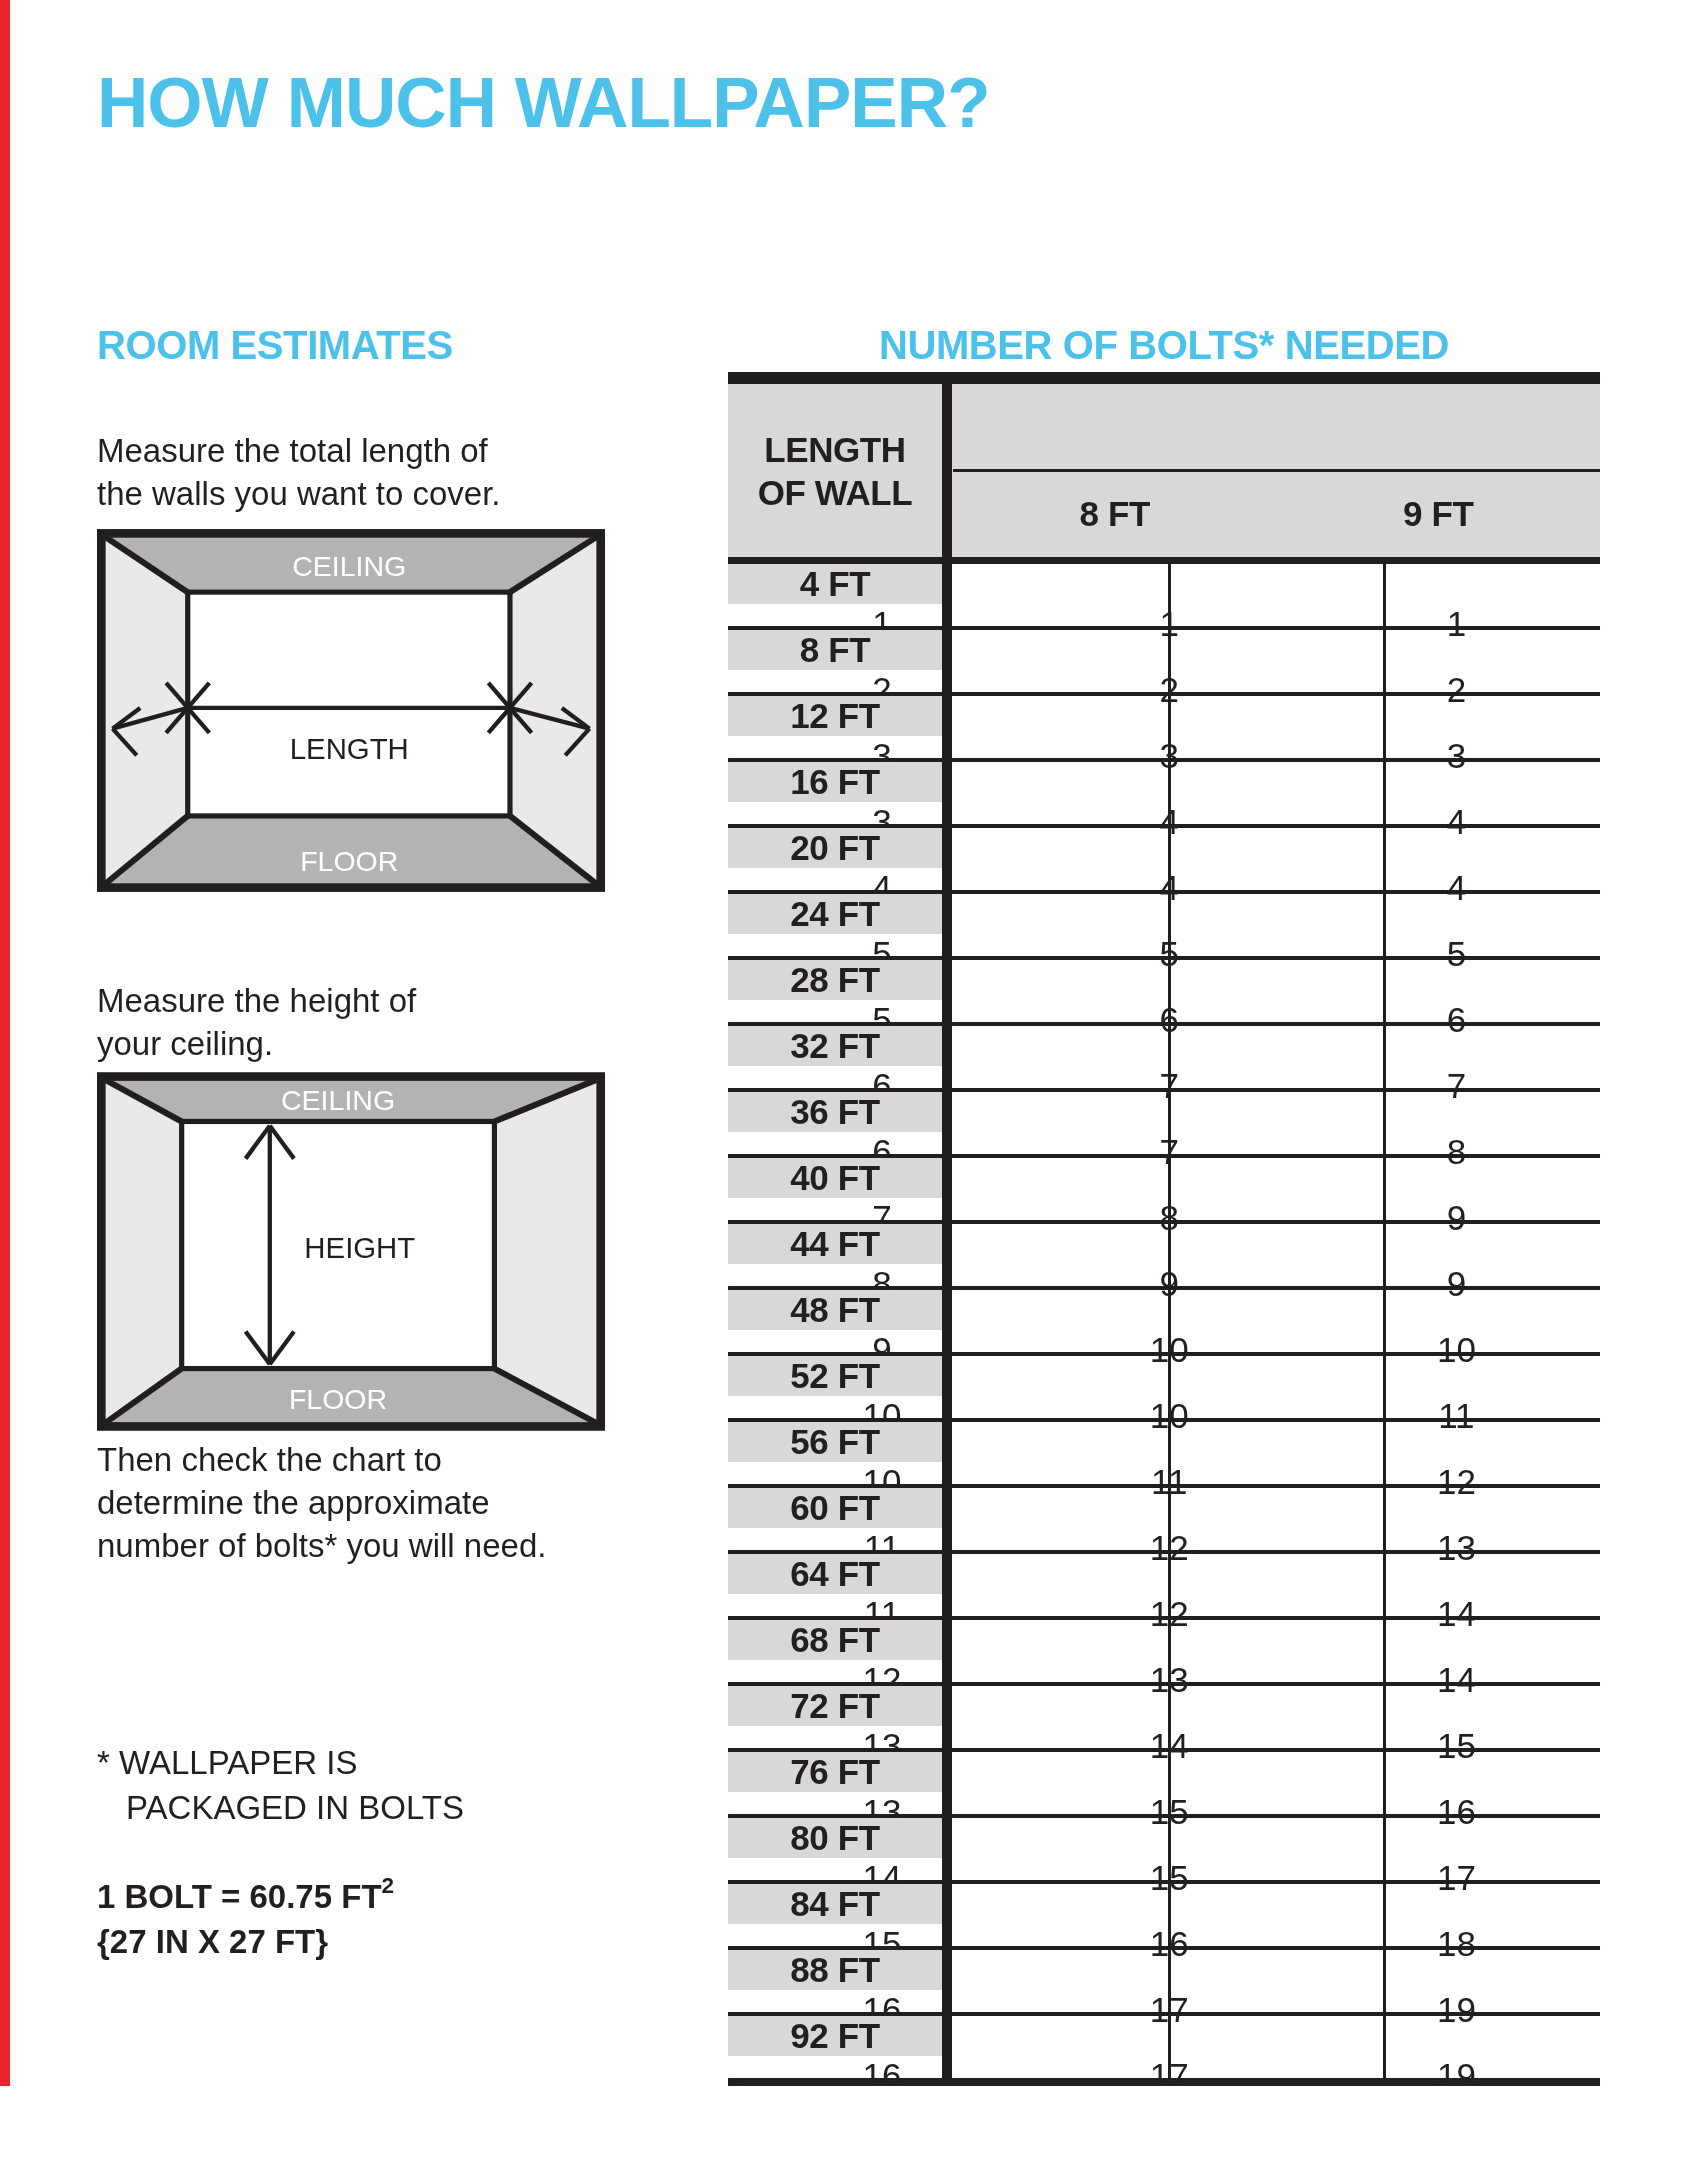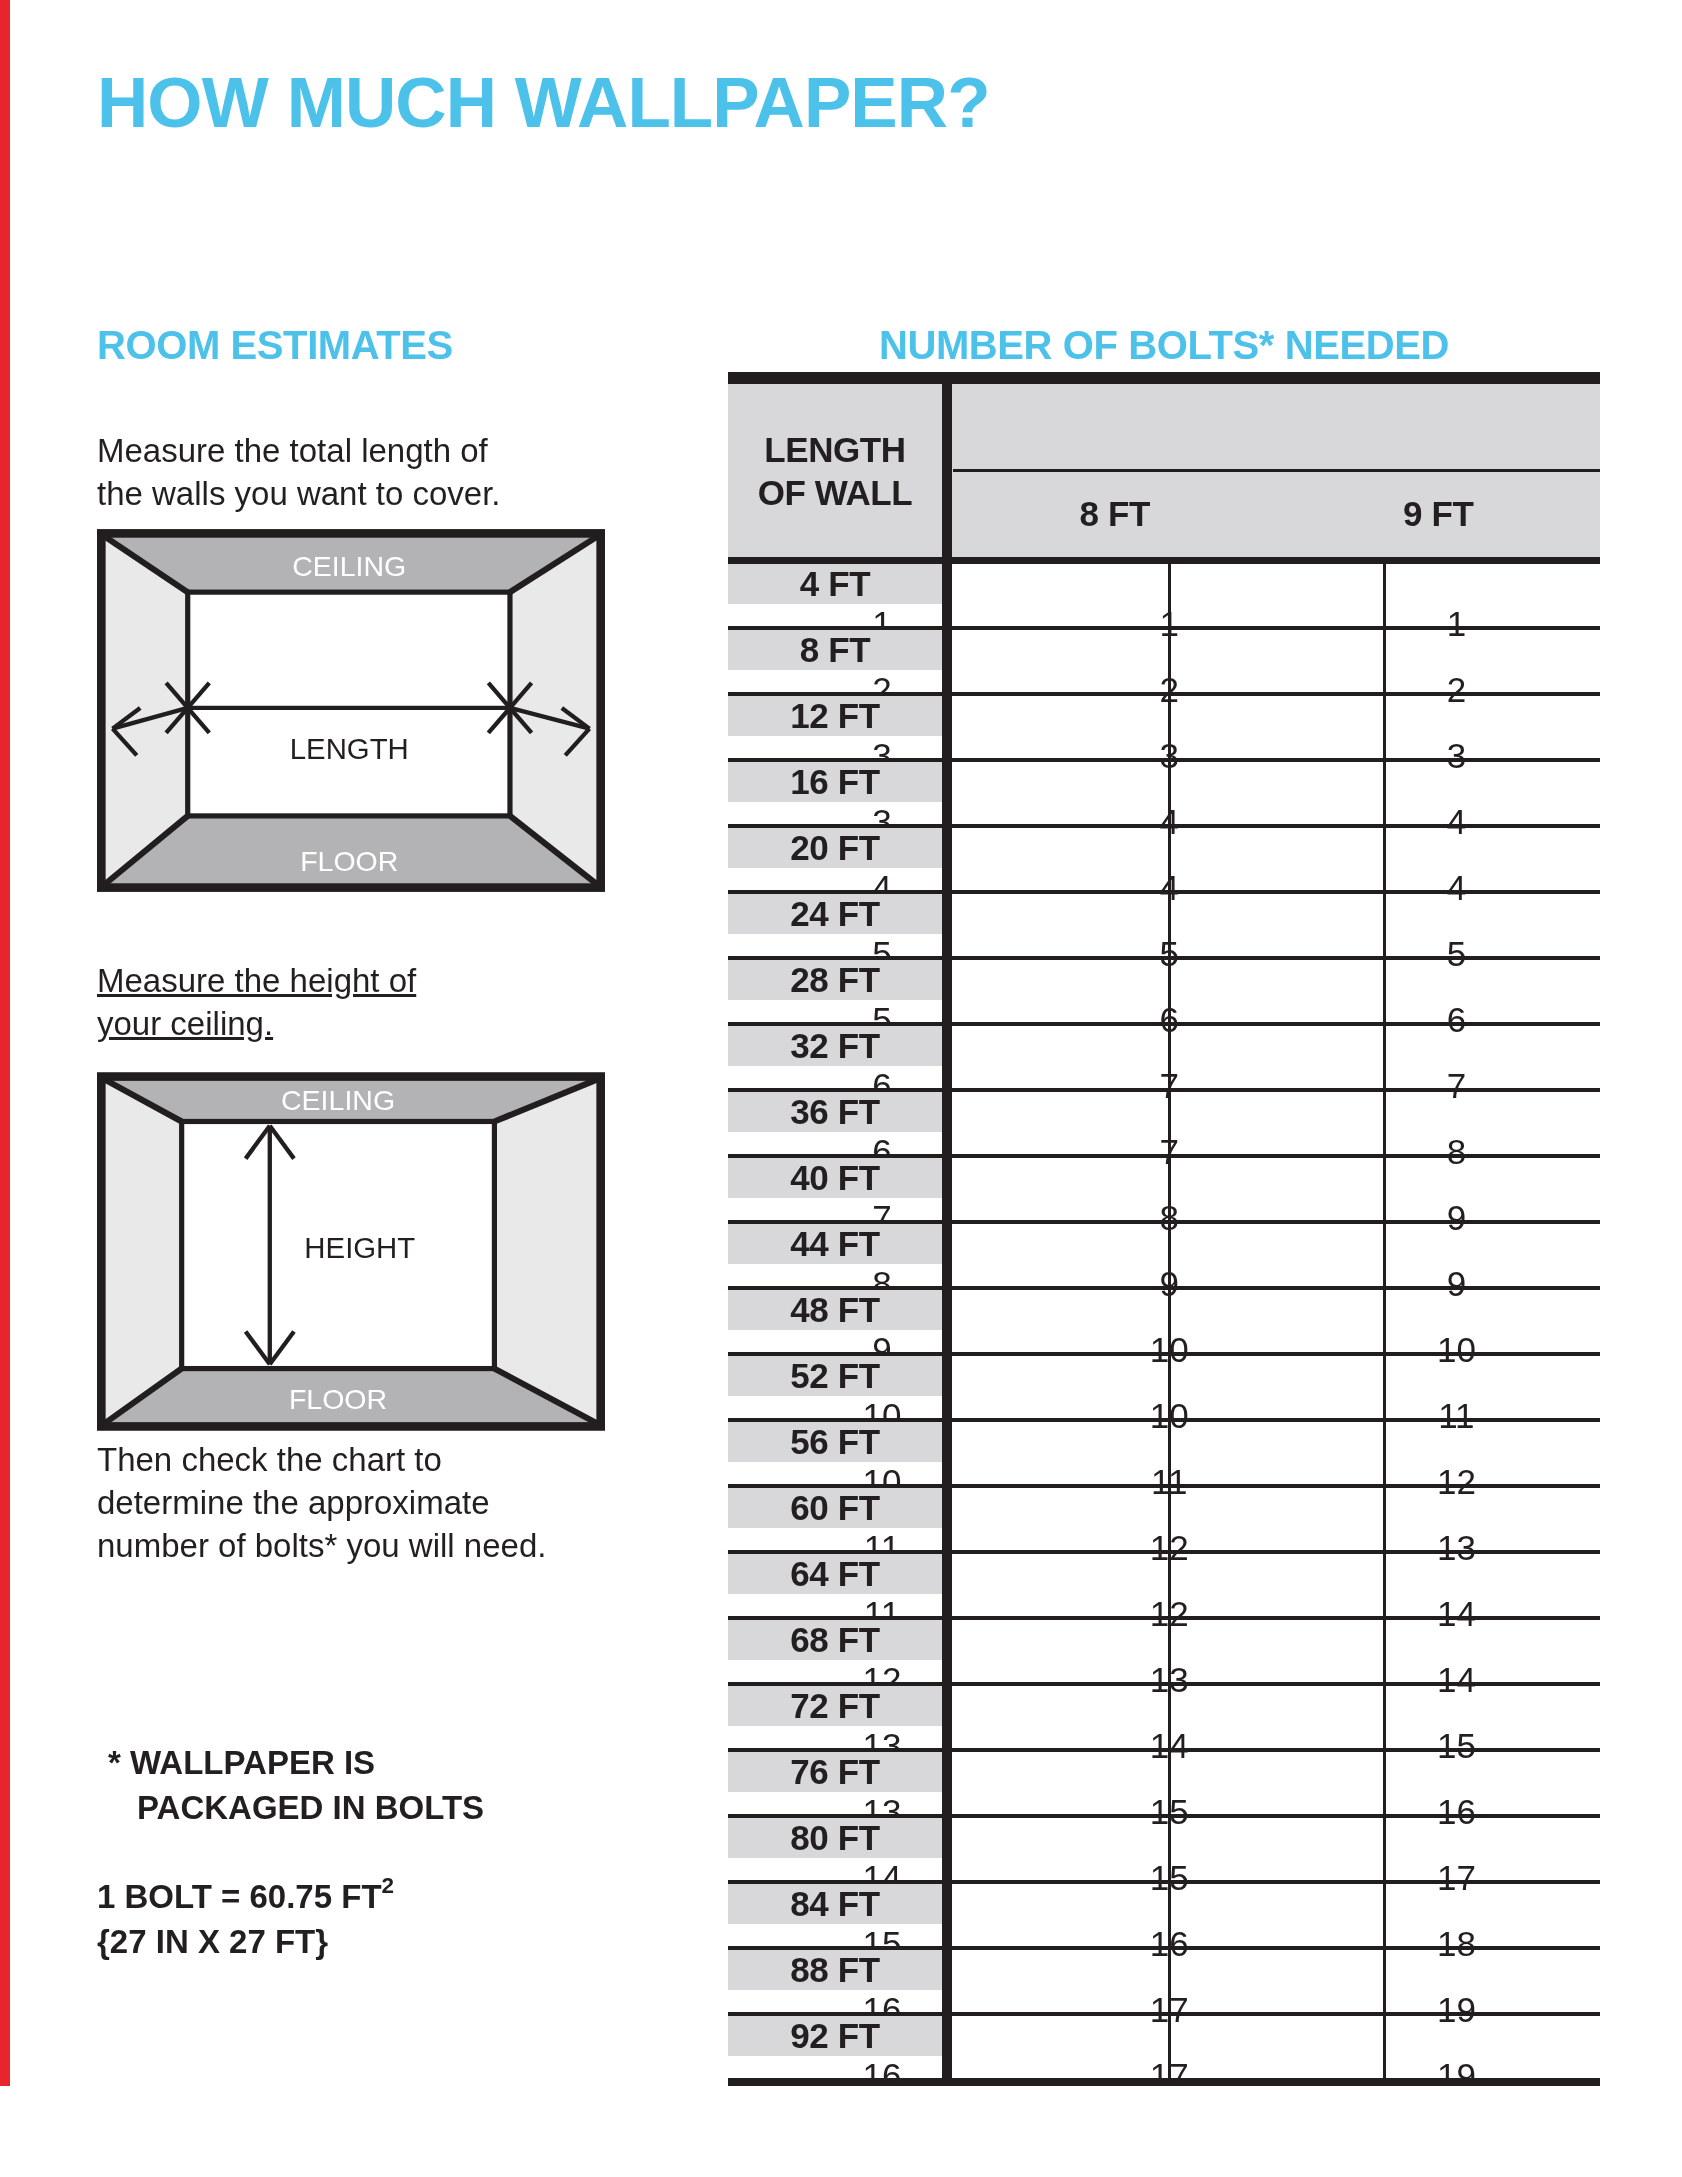--- a/index.html
+++ b/index.html
@@ -25,23 +25,23 @@
     position:absolute;font-size:40px;font-weight:bold;color:var(--accent);
     letter-spacing:-0.4px;white-space:nowrap;
   }
   .h-room{left:97px;top:323px;}
   .h-bolts{left:728px;top:323px;width:872px;text-align:center;}
   .para{
     position:absolute;left:97px;font-size:33px;line-height:43px;
     white-space:pre-line;color:var(--text);
   }
   .p1{top:429px;}
-  .p2{top:959px;text-decoration:underline;}
+  .p2{top:979px;}
   .p3{top:1438px;}
-  .note{position:absolute;left:108px;top:1740px;font-size:33px;line-height:45px;font-weight:bold;}
+  .note{position:absolute;left:97px;top:1740px;font-size:33px;line-height:45px;font-weight:normal;}
   .note-l2{padding-left:29px;}
   .bolt{position:absolute;left:97px;top:1866px;font-size:33px;line-height:45px;font-weight:bold;}
   .bolt sup{font-size:22.5px;position:relative;top:-3.5px;}
   .diagram{position:absolute;left:97px;}
   .svg1{top:529px;}
   .svg2{top:1072px;}
   svg text{font-family:"Liberation Sans",sans-serif;}
   .dlabel{font-size:34px;fill:var(--text);}
   .wlabel{font-size:33px;fill:#ffffff;}
 

